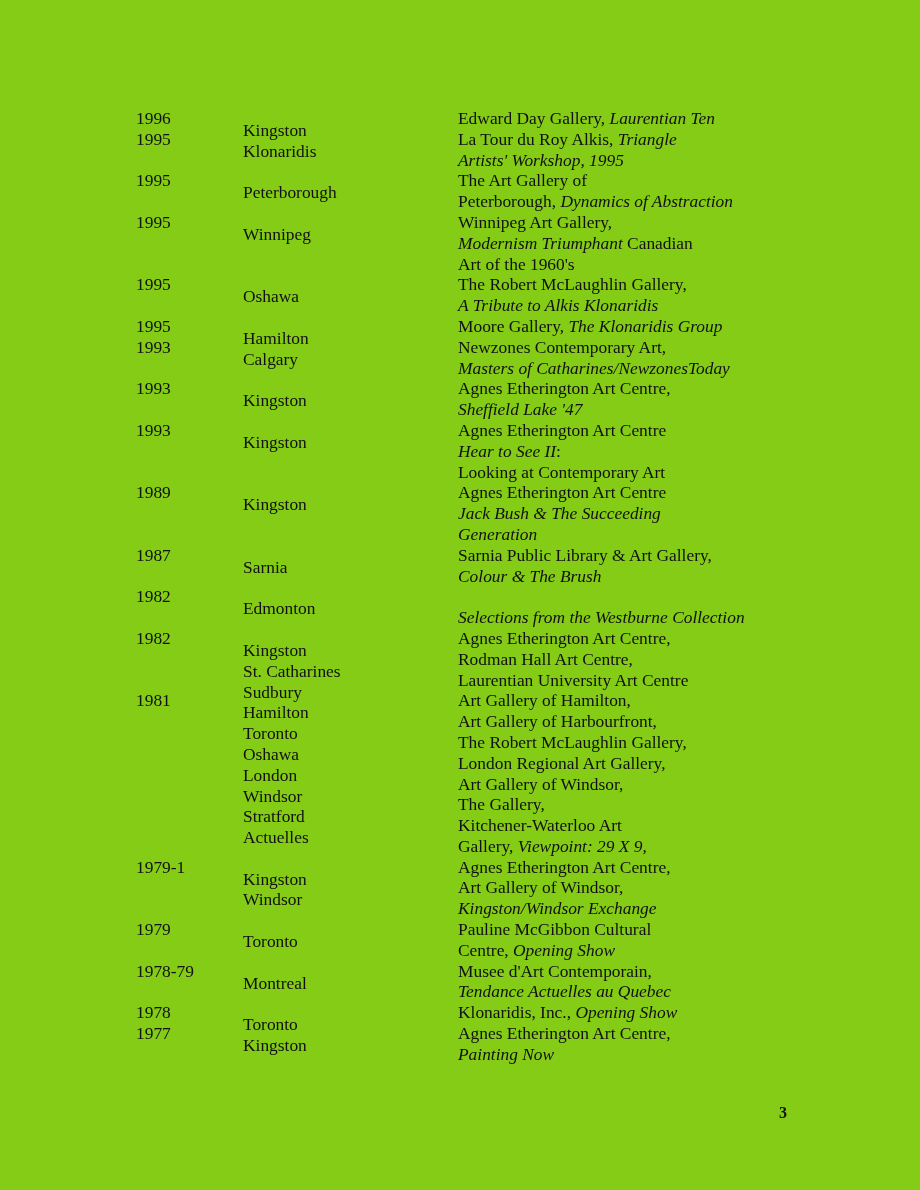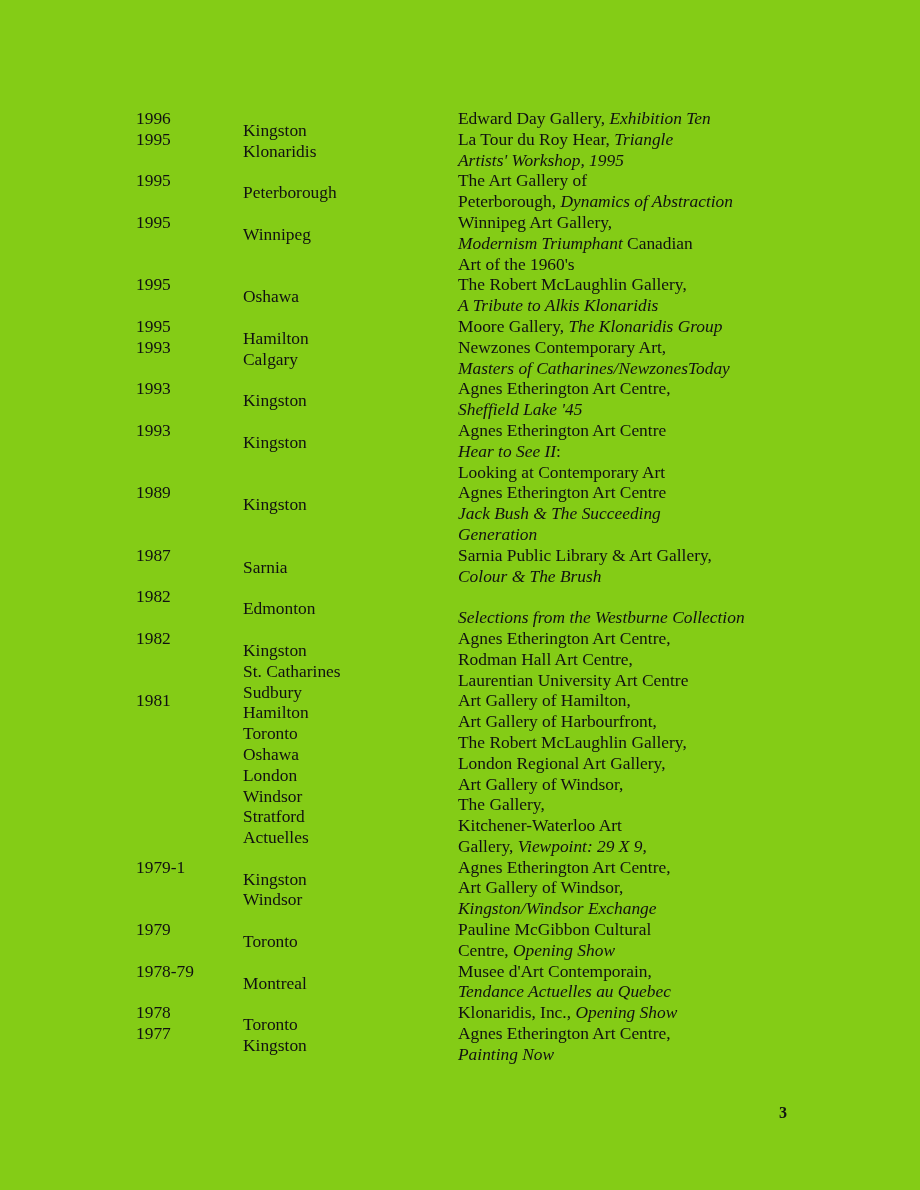--- a/index.html
+++ b/index.html
@@ -72,26 +72,26 @@
   }
 </style>
 </head>
 <body>
 
 <div class="page">
   <div class="cv-list">
       <div class="entry-line">
         <span class="col-year">1996</span>
         <span class="col-city">Kingston</span>
-        <span class="col-venue"><span class="ro">Edward Day Gallery, </span><span class="it">Exhibition Ten</span></span>
+        <span class="col-venue"><span class="ro">Edward Day Gallery, </span><span class="it">Laurentian Ten</span></span>
       </div>
       <div class="entry-line">
         <span class="col-year">1995</span>
         <span class="col-city">Klonaridis</span>
-        <span class="col-venue"><span class="ro">La Tour du Roy Hear, </span><span class="it">Triangle</span></span>
+        <span class="col-venue"><span class="ro">La Tour du Roy Alkis, </span><span class="it">Triangle</span></span>
       </div>
       <div class="entry-line">
         <span class="col-year"></span>
         <span class="col-city"></span>
         <span class="col-venue"><span class="it">Artists' Workshop, 1995</span></span>
       </div>
       <div class="entry-line">
         <span class="col-year">1995</span>
         <span class="col-city">Peterborough</span>
         <span class="col-venue"><span class="ro">The Art Gallery of</span></span>
@@ -142,21 +142,21 @@
         <span class="col-venue"><span class="it">Masters of Catharines/NewzonesToday</span></span>
       </div>
       <div class="entry-line">
         <span class="col-year">1993</span>
         <span class="col-city">Kingston</span>
         <span class="col-venue"><span class="ro">Agnes Etherington Art Centre,</span></span>
       </div>
       <div class="entry-line">
         <span class="col-year"></span>
         <span class="col-city"></span>
-        <span class="col-venue"><span class="it">Sheffield Lake '45</span></span>
+        <span class="col-venue"><span class="it">Sheffield Lake '47</span></span>
       </div>
       <div class="entry-line">
         <span class="col-year">1993</span>
         <span class="col-city">Kingston</span>
         <span class="col-venue"><span class="ro">Agnes Etherington Art Centre</span></span>
       </div>
       <div class="entry-line">
         <span class="col-year"></span>
         <span class="col-city"></span>
         <span class="col-venue"><span class="it">Hear to See II</span><span class="ro">:</span></span>

